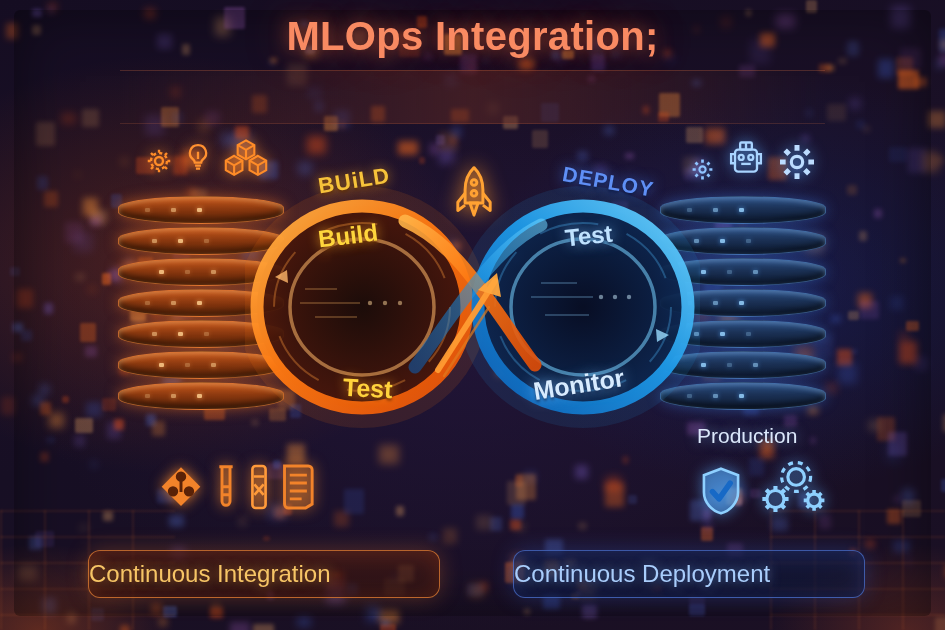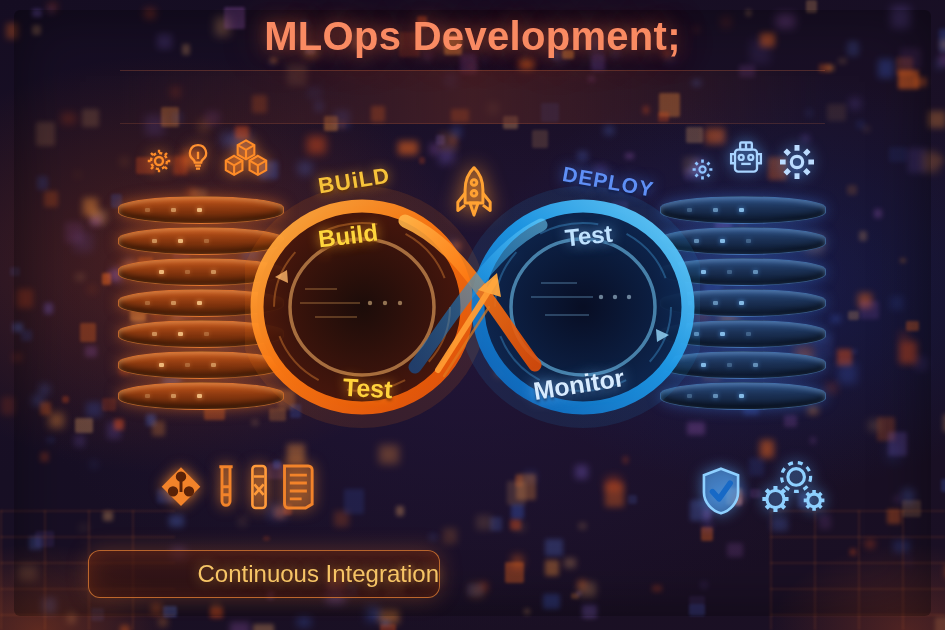--- a/index.html
+++ b/index.html
@@ -97,21 +97,21 @@
   .zone.dev{left:88px;top:424px;color:#f3a23f;text-shadow:0 0 13px rgba(255,150,40,.6);}
   .zone.prod{left:697px;top:424px;color:#dbe8fb;text-shadow:0 0 13px rgba(130,190,255,.6);}
 
   
   .boticons{position:absolute;display:flex;align-items:flex-end;gap:10px;}
   .boticons.left{left:158px;top:462px;}
   .boticons.right{left:700px;top:460px;}
 
   
   .pill{position:absolute;height:46px;border-radius:12px;display:flex;align-items:center;
-        justify-content:flex-end;font-size:24px;}
+        justify-content:flex-start;font-size:24px;}
   .pill.ci{left:88px;top:550px;width:350px;color:#f6c566;
      border:1.5px solid rgba(232,130,52,.75);
      background:linear-gradient(180deg,rgba(80,30,18,.62),rgba(48,18,14,.62));
      box-shadow:0 0 22px rgba(235,120,40,.30), inset 0 0 22px rgba(180,70,20,.28);
      text-shadow:0 0 12px rgba(255,175,60,.65);}
   .pill.cd{left:513px;top:550px;width:350px;color:#a9cdfb;
      border:1.5px solid rgba(80,120,220,.7);
      background:linear-gradient(180deg,rgba(22,32,72,.66),rgba(14,20,48,.66));
      box-shadow:0 0 22px rgba(60,110,230,.28), inset 0 0 22px rgba(40,70,170,.3);
      text-shadow:0 0 12px rgba(120,180,255,.7);}
@@ -483,21 +483,21 @@
 
   <div class="brickglow l"></div>
   <div class="brickglow r"></div>
   <div class="bricks l"></div>
   <div class="bricks r"></div>
 
   <div class="frame"></div>
 
   <div class="subbar"></div>
   <div class="header">
-    <div class="title">MLOps Development;</div>
+    <div class="title">MLOps Integration;</div>
   </div>
 
   <div class="stack left" id="stack-left">
       <div class="disk">
         <span class="led" style="left: 26px; opacity: 0.35;"></span>
         <span class="led" style="left: 52px; opacity: 0.65;"></span>
         <span class="led" style="left: 78px; opacity: 0.95;"></span>
       </div>
       <div class="disk">
         <span class="led" style="left: 33px; opacity: 0.65;"></span>
@@ -683,20 +683,21 @@
     </svg>
   </div>
 
   <div class="looplabel lbl-build-outer">BUiLD</div>
   <div class="looplabel lbl-build-inner">Build</div>
   <div class="looplabel lbl-test-left">Test</div>
   <div class="looplabel lbl-deploy">DEPLOY</div>
   <div class="looplabel lbl-test-right">Test</div>
   <div class="looplabel lbl-monitor">Monitor</div>
 
+  <div class="zone prod">Production</div>
 
   <div class="boticons left">
     <svg class="ico o" width="46" height="48" viewBox="0 0 34 36">
       <path d="M17 2.5 31.5 17 17 31.5 2.5 17 17 2.5Z" fill="#f2832a"></path>
       <g stroke="#5a2207" stroke-width="2.6" fill="#5a2207">
         <circle cx="17" cy="9.5" r="2.6"></circle>
           <circle cx="11" cy="20.5" r="2.6"></circle>
           <circle cx="23" cy="20.5" r="2.6"></circle>
         <path d="M17 12v9" stroke-width="2.2"></path>
       </g>
@@ -726,14 +727,17 @@
       <circle cx="17" cy="28" r="6.2"></circle>
       <path d="M17 18.5v3.6M17 33.8v3.6M7.5 28h3.6M22.9 28h3.6M10.3 21.3l2.5 2.5M21.2 32.2l2.5 2.5M23.7 21.3l-2.5 2.5M12.8 32.2l-2.5 2.5" stroke-width="3"></path>
       <circle cx="45" cy="29" r="4.6"></circle>
       <path d="M45 21.5v2.8M45 33.7v2.8M37.5 29h2.8M49.7 29h2.8M39.7 23.7l2 2M48.3 32.3l2 2M50.3 23.7l-2 2M41.7 32.3l-2 2" stroke-width="2.6"></path>
     </svg>
   </div>
 
   <div class="pill ci">
     <span>Continuous Integration</span>
   </div>
+  <div class="pill cd">
+    <span>Continuous Deployment</span>
+  </div>
 
 </div>
 
 </body></html>

